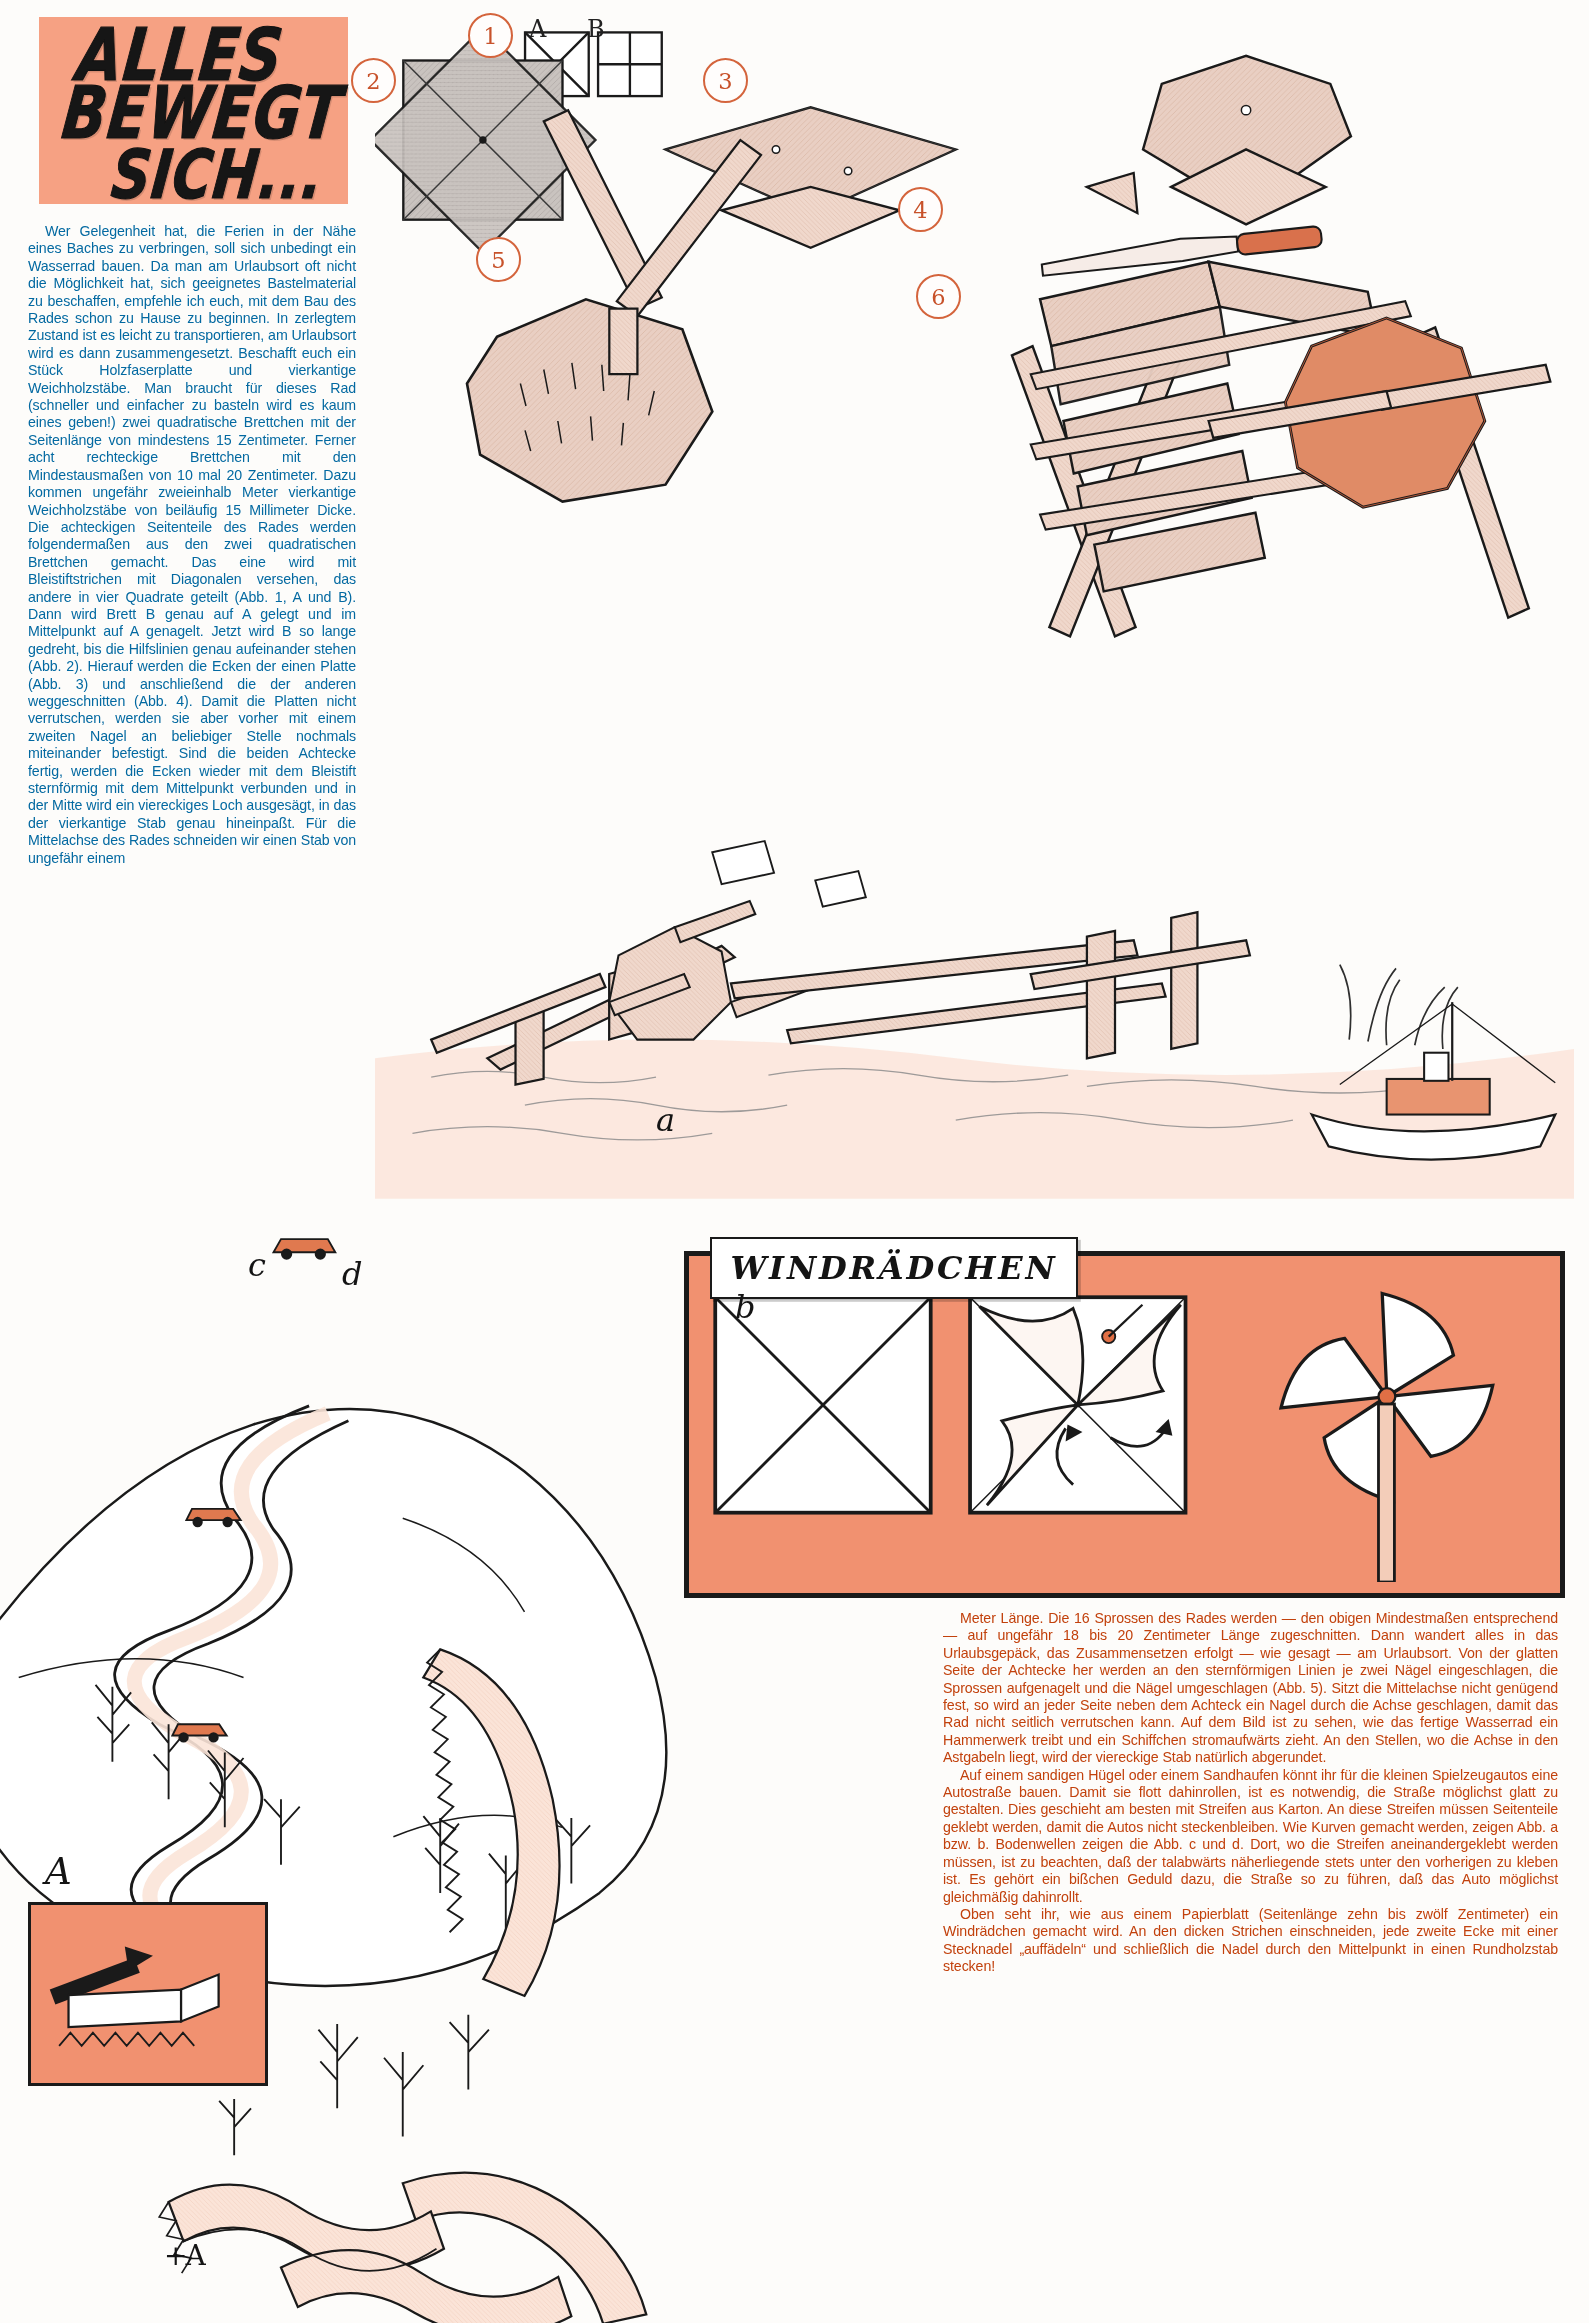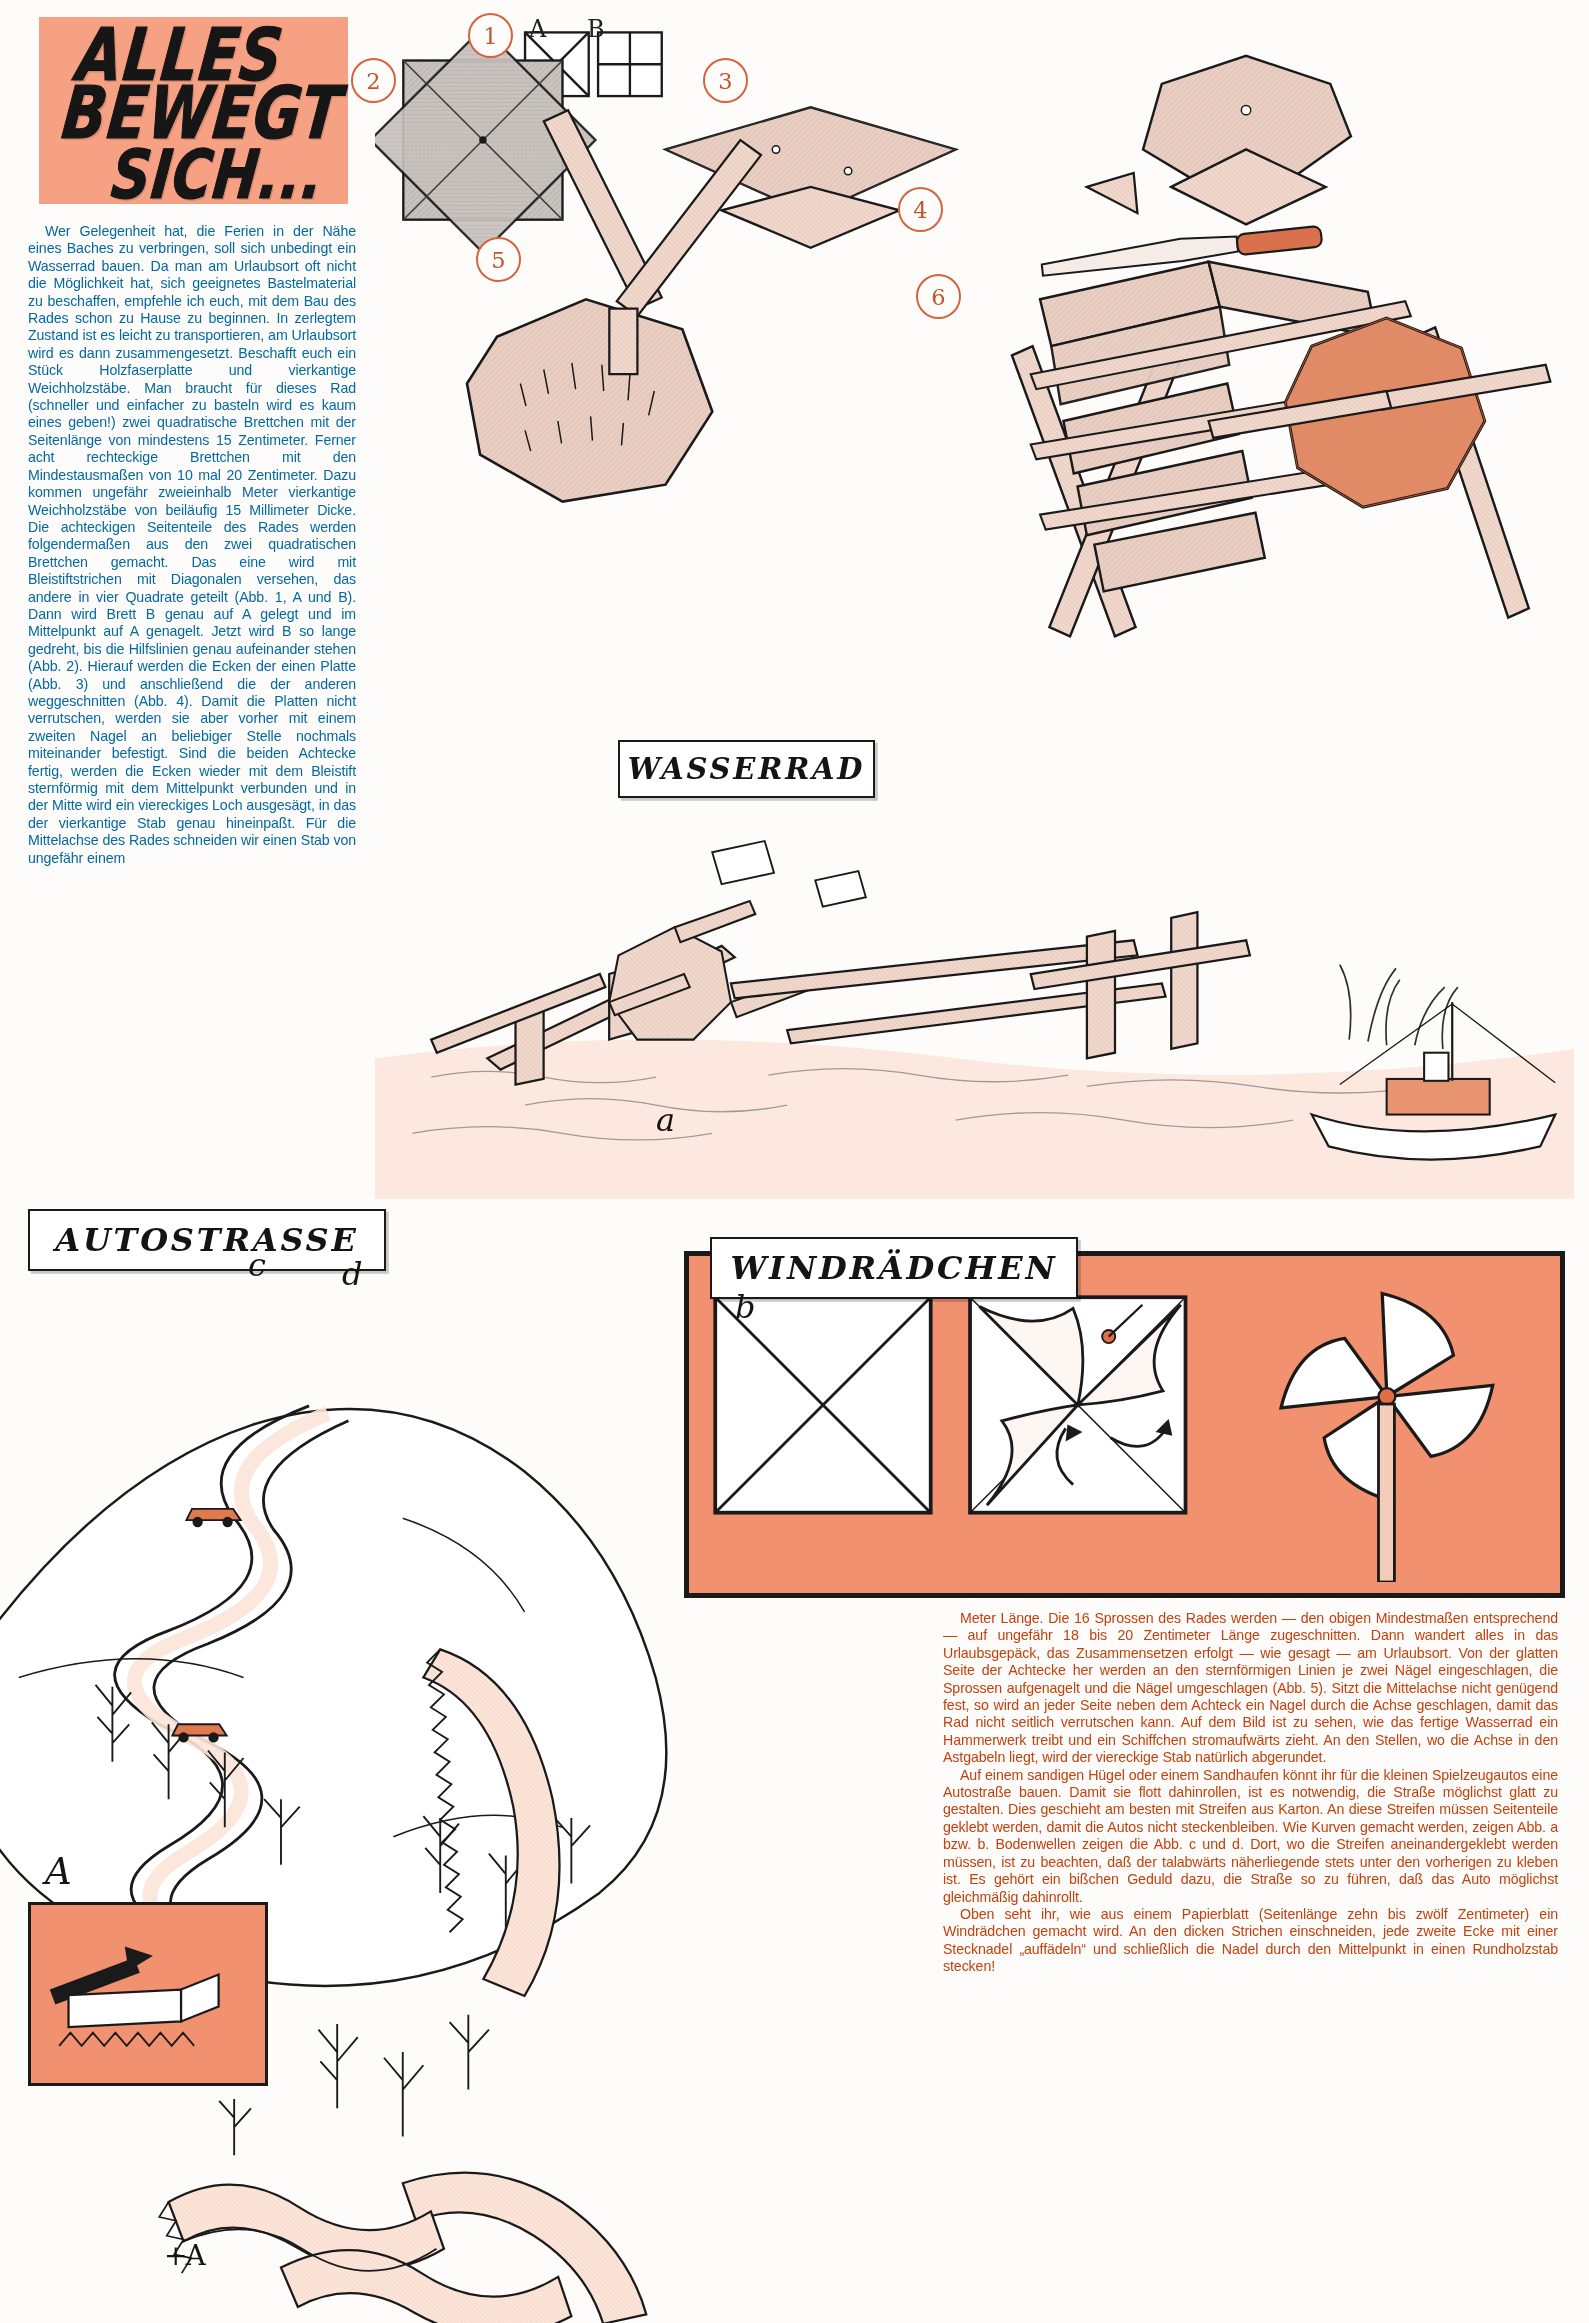--- a/index.html
+++ b/index.html
@@ -356,21 +356,20 @@
       <g transform="translate(1000,250)">
         <path d="M0 60 q110 36 260 0 l-16 34 q-120 28 -226 0 Z" fill="#ffffff" stroke="#1a1a1a" stroke-width="2.4"></path>
         <rect x="80" y="22" width="110" height="38" fill="#e89470" stroke="#1a1a1a" stroke-width="2.2"></rect>
         <rect x="120" y="-6" width="26" height="30" fill="#ffffff" stroke="#1a1a1a" stroke-width="2.2"></rect>
         <path d="M150 -60 l0 84" stroke="#1a1a1a" stroke-width="2.4"></path>
         <path d="M150 -58 l-120 86 M150 -58 l110 84" stroke="#1a1a1a" stroke-width="1.4"></path>
       </g>
     </svg>
   </div>
 
-  <div class="label-box" id="label-wasserrad">WASSERRAD</div>
 
   <div class="illus" id="panel-wind">
     <svg width="860" height="326" viewBox="0 0 918 348">
 
       <g transform="translate(28,44)">
         <rect x="0" y="0" width="230" height="230" fill="#ffffff" stroke="#1a1a1a" stroke-width="4"></rect>
         <path d="M0 0 L230 230 M230 0 L0 230" stroke="#1a1a1a" stroke-width="3"></path>
       </g>
 
       <g transform="translate(300,44)">
@@ -468,21 +467,20 @@
         <path d="M300 1100 Q380 1060 450 1106 Q524 1154 596 1110 l14 42 Q526 1196 442 1148 Q378 1110 318 1142 Z"></path>
       </g>
 
       <g stroke="#1a1a1a" stroke-width="1.8" fill="none">
         <path d="M180 1030 l-10 16 l18 4 l-10 16 l18 4 l-10 16 l18 4 l-10 16"></path>
         <path d="M196 1072 q70 -30 130 10 q70 44 140 -2"></path>
       </g>
     </svg>
   </div>
 
-  <div class="label-box" id="label-autostrasse">AUTOSTRASSE</div>
 
   <div class="letter" style="left:656px; top:1101px;">a</div>
   <div class="letter" style="left:735px; top:1288px;">b</div>
   <div class="letter" style="left:248px; top:1246px;">c</div>
   <div class="letter" style="left:342px; top:1255px;">d</div>
 
   <div class="inset-A">
     <svg width="227" height="171" viewBox="0 0 242 182">
       <path d="M20 90 l90 -34 l6 16 l-90 34 Z" fill="#1a1a1a"></path>
       <path d="M100 44 l30 10 l-26 16 Z" fill="#1a1a1a"></path>

